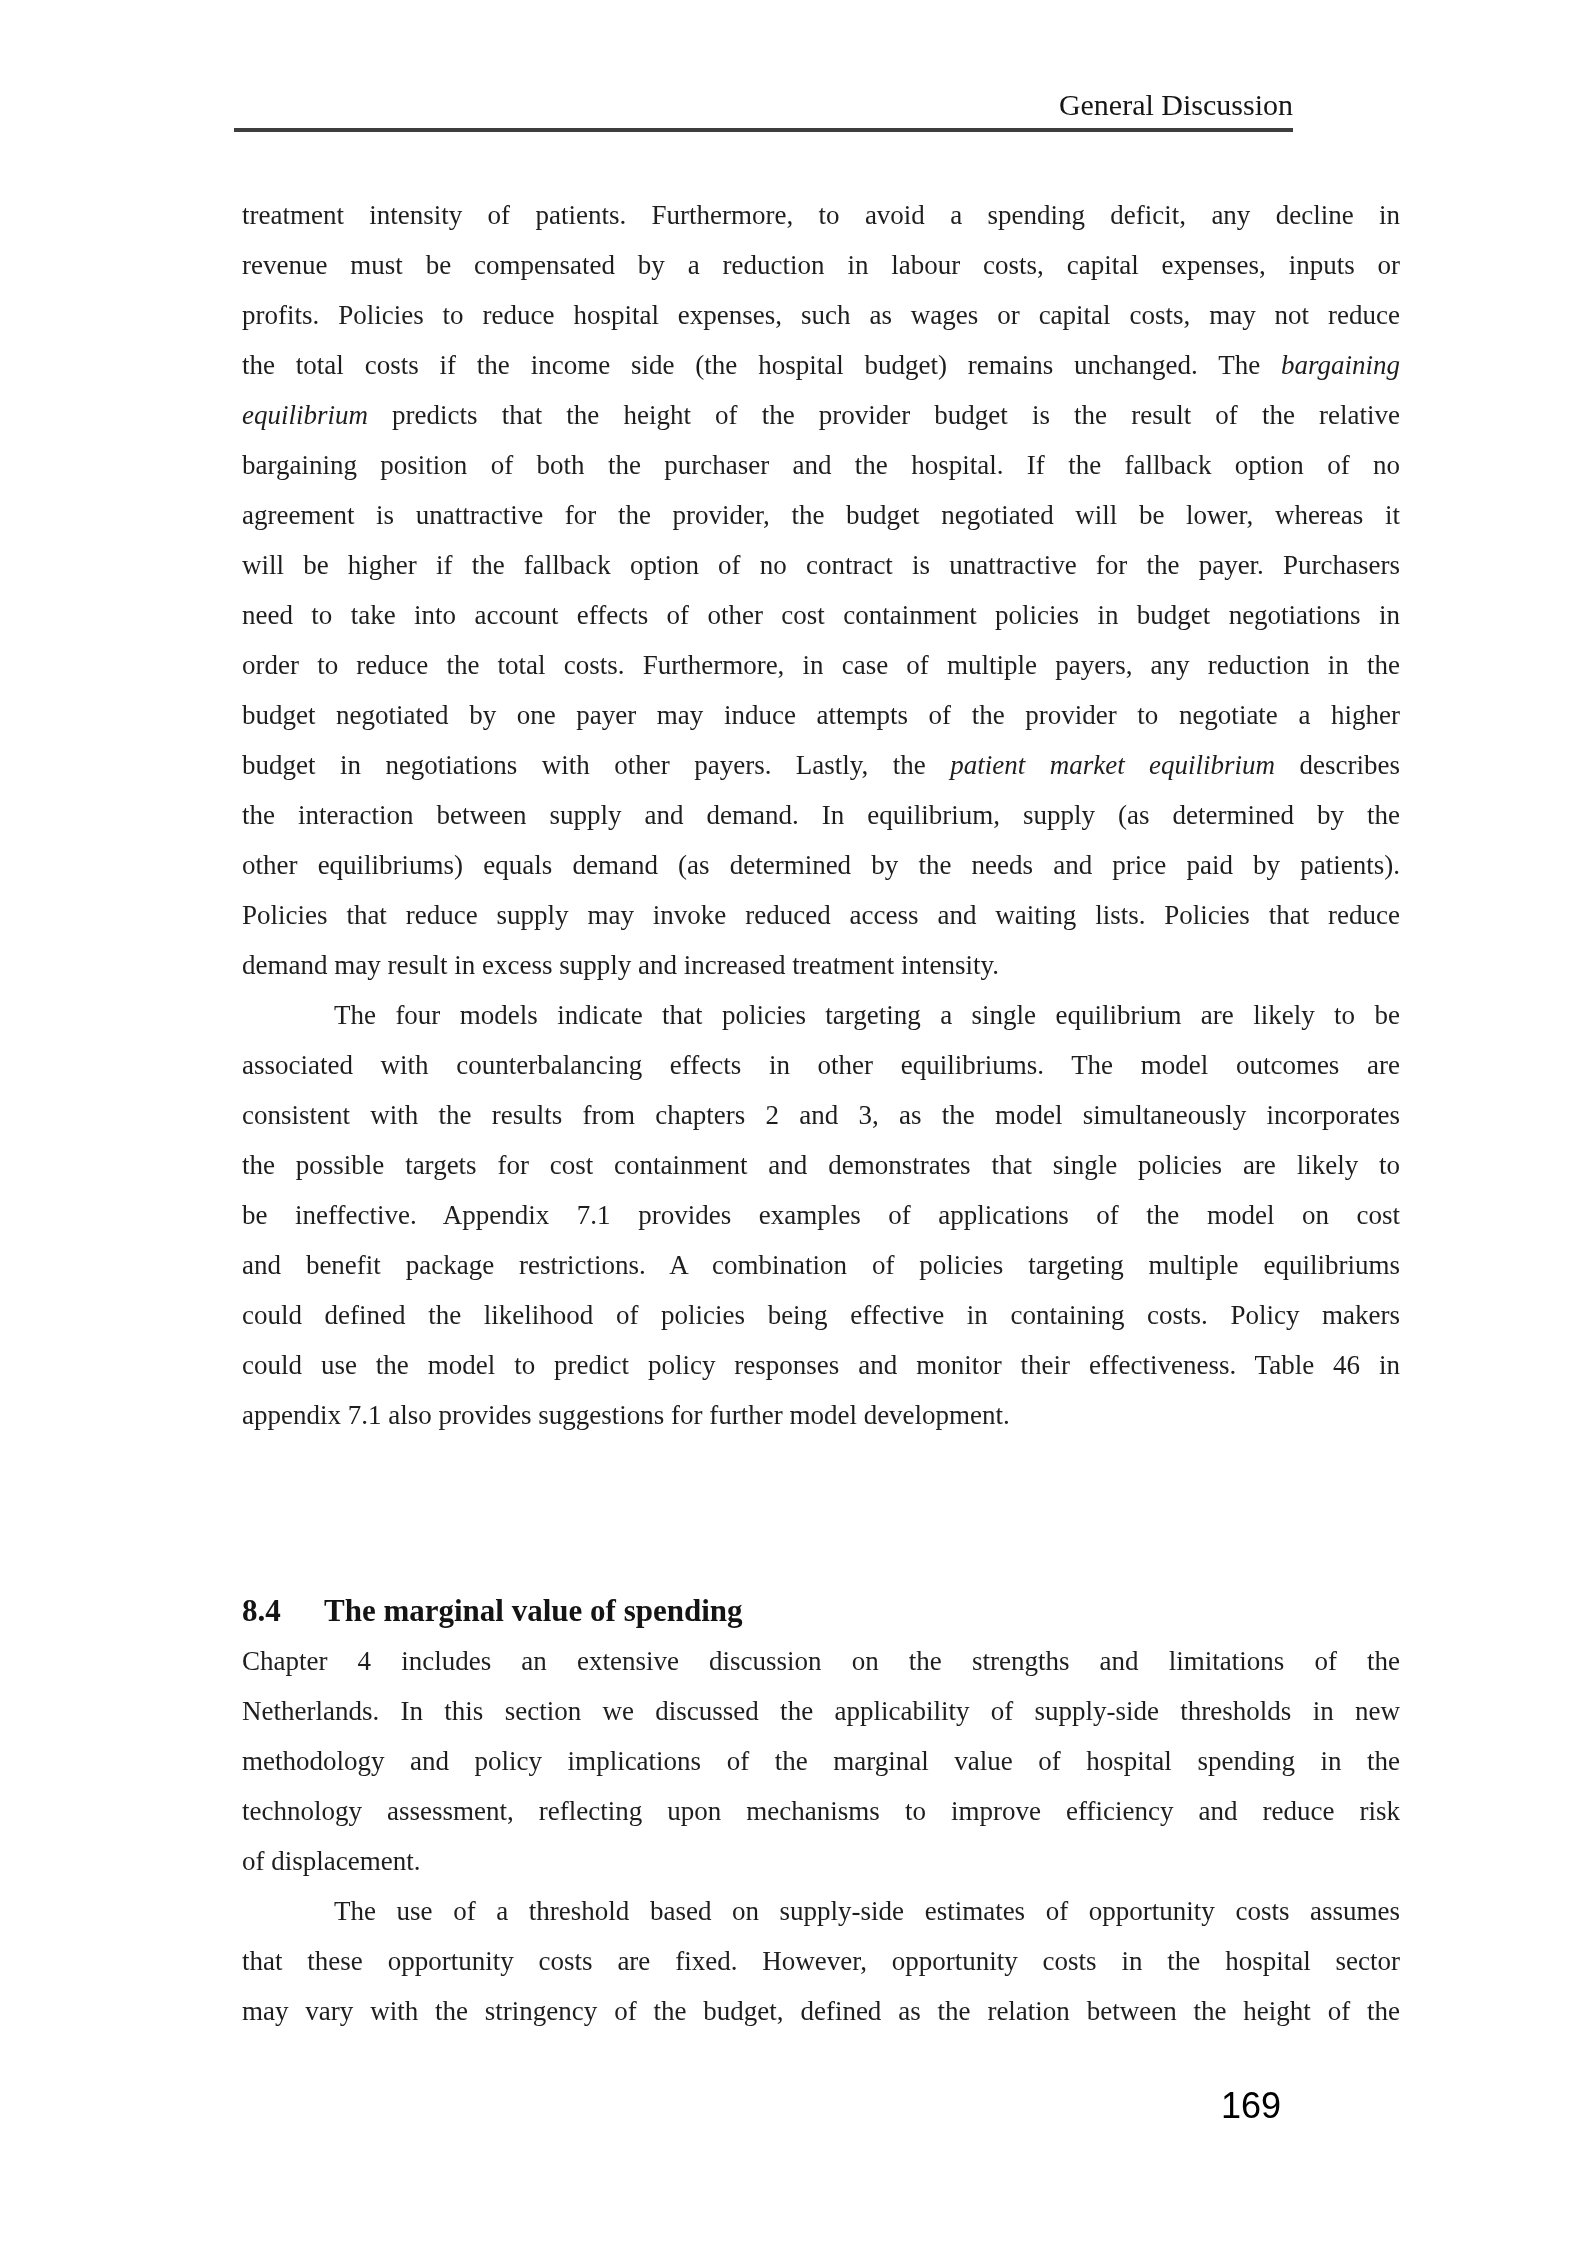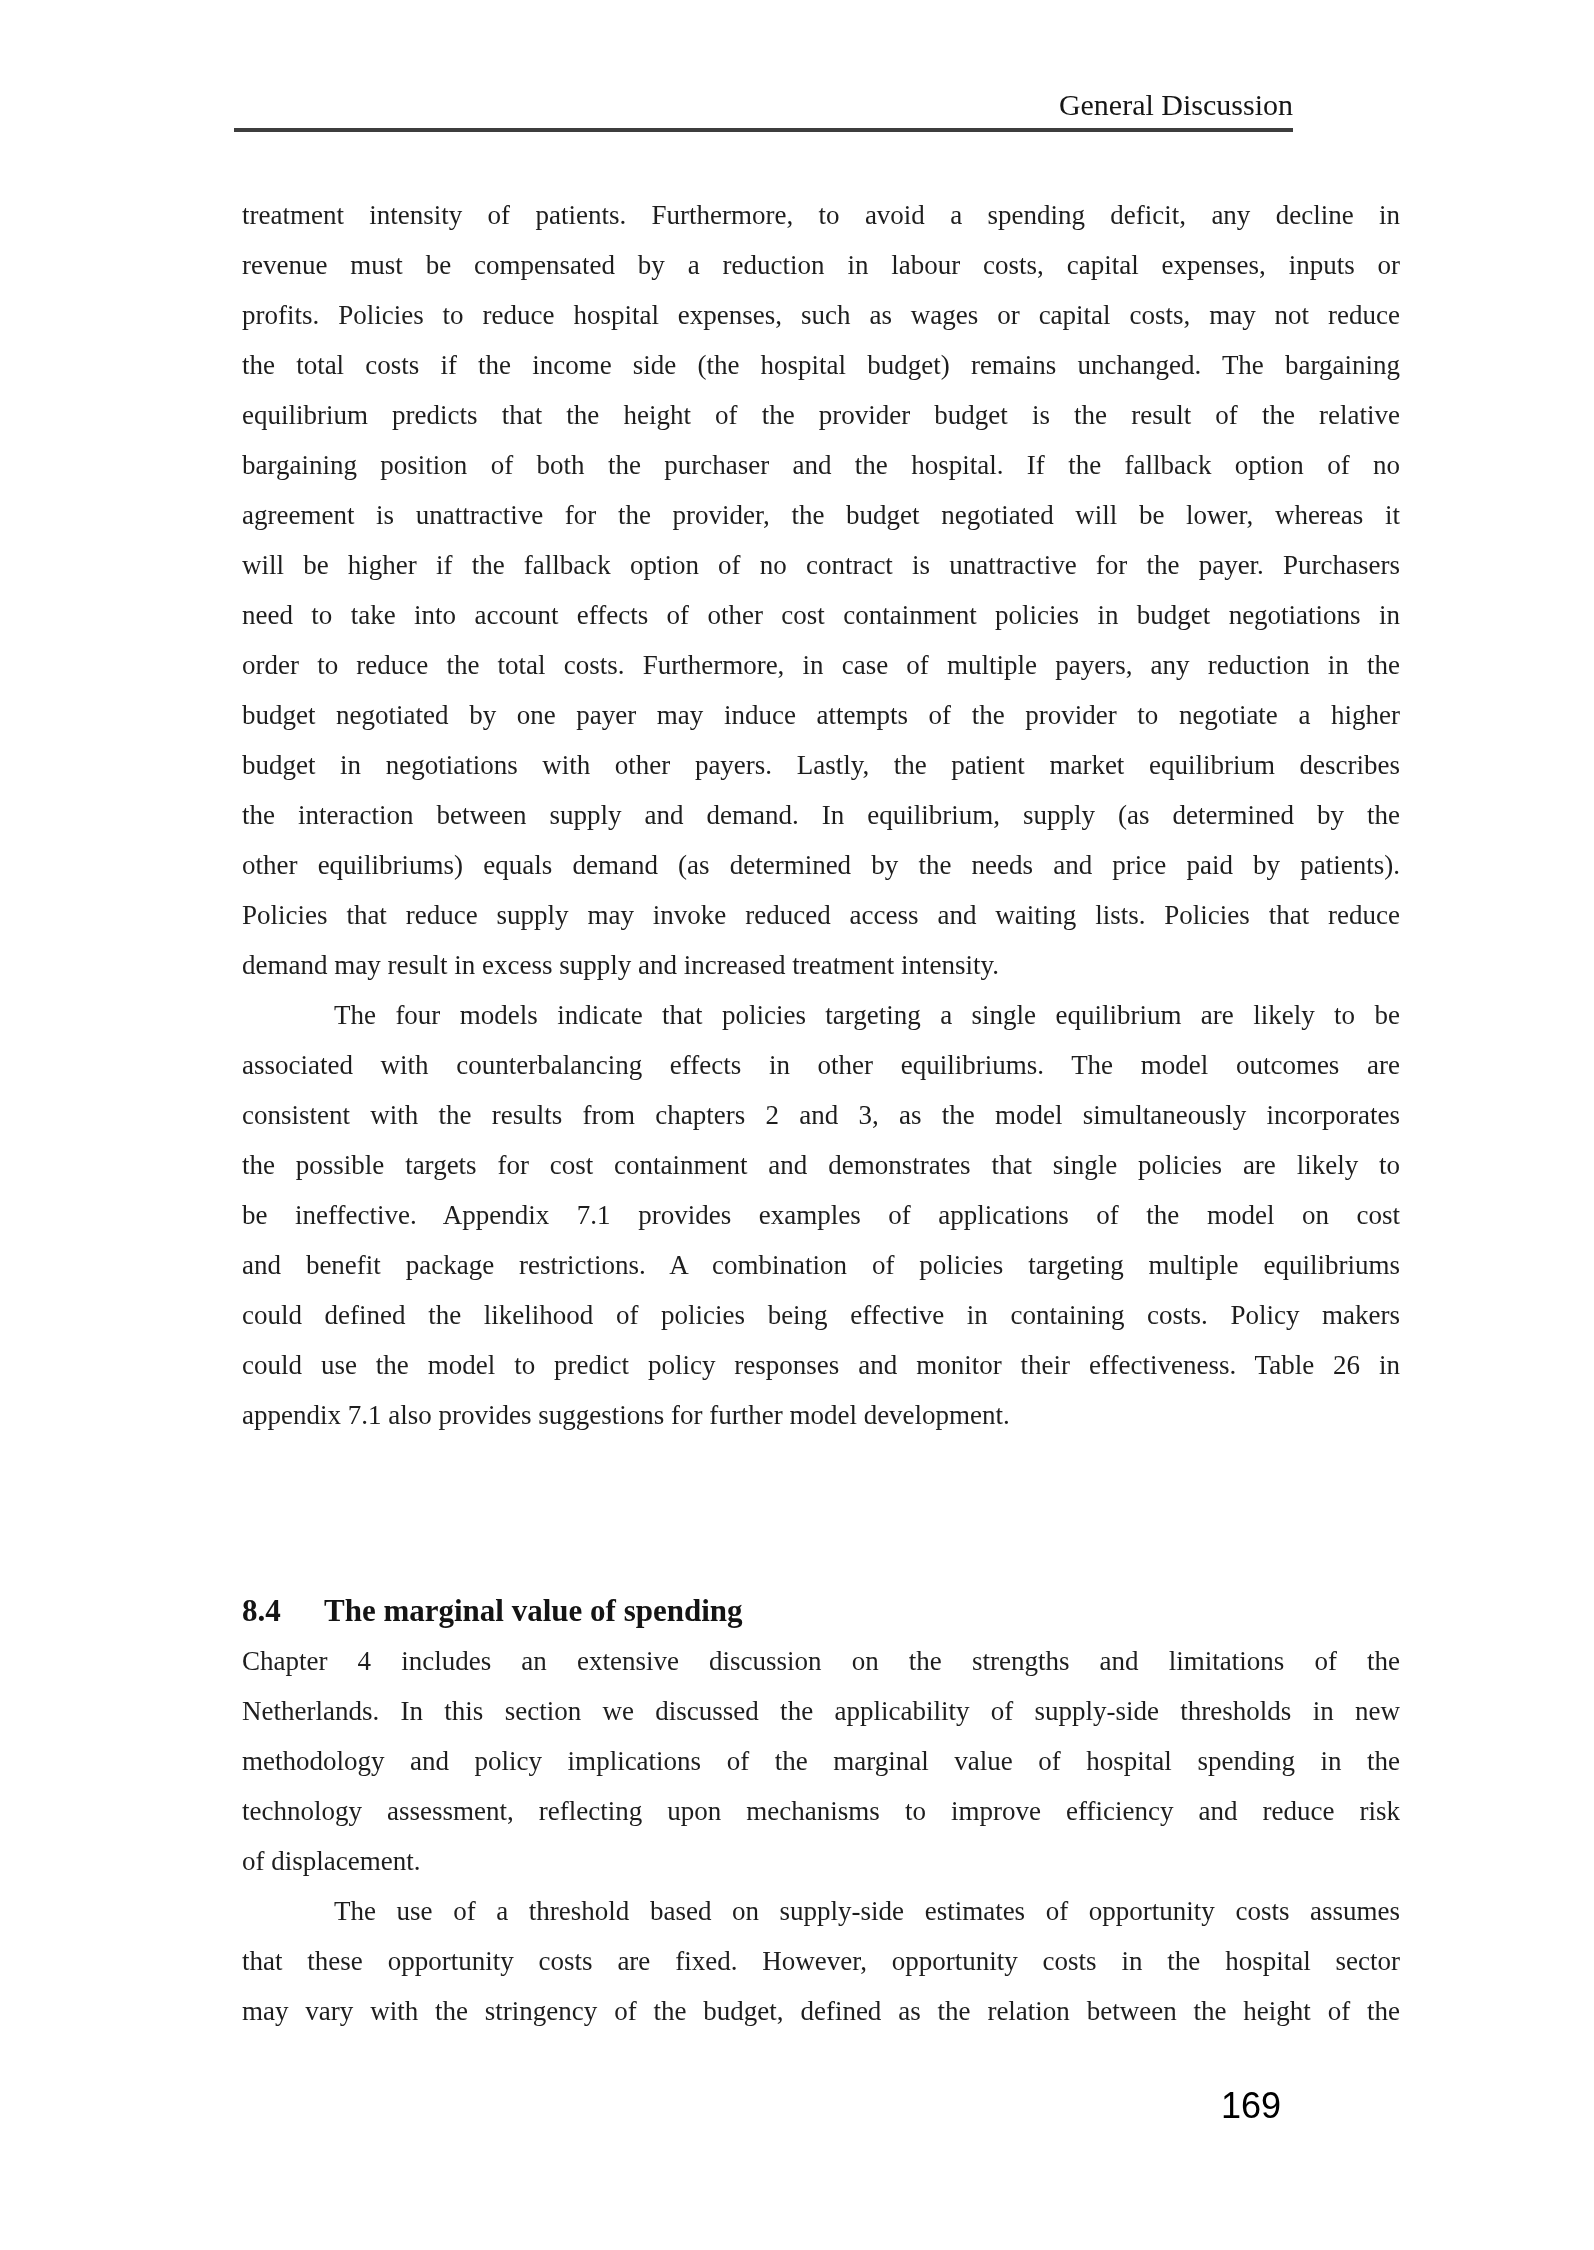--- a/index.html
+++ b/index.html
@@ -33,21 +33,21 @@
   .paragraph { margin: 0; }
   .line {
     height: 50px;
     line-height: 50px;
     text-align: justify;
     text-align-last: justify;
     white-space: normal;
   }
   .line.end { text-align-last: left; }
   .line.ind { padding-left: 92px; }
-  .it { }
+  .it { font-style: italic; }
   .heading {
     margin-top: 98px;
     margin-bottom: 0;
     font-weight: bold;
     font-size: 31px;
     line-height: 50px;
     color: #141414;
   }
   .h-num { display: inline-block; width: 82px; margin-top: 48px; }
   .page-number {
@@ -90,21 +90,21 @@
         <div class="line end"><span>demand may result in excess supply and increased treatment intensity.</span></div>
       </div>
       <div class="paragraph">
         <div class="line ind"><span>The four models indicate that policies targeting a single equilibrium are likely to be</span></div>
         <div class="line"><span>associated with counterbalancing effects in other equilibriums. The model outcomes are</span></div>
         <div class="line"><span>consistent with the results from chapters 2 and 3, as the model simultaneously incorporates</span></div>
         <div class="line"><span>the possible targets for cost containment and demonstrates that single policies are likely to</span></div>
         <div class="line"><span>be ineffective. Appendix 7.1 provides examples of applications of the model on cost</span></div>
         <div class="line"><span>and benefit package restrictions. A combination of policies targeting multiple equilibriums</span></div>
         <div class="line"><span>could defined the likelihood of policies being effective in containing costs. Policy makers</span></div>
-        <div class="line"><span>could use the model to predict policy responses and monitor their effectiveness. Table 26 in</span></div>
+        <div class="line"><span>could use the model to predict policy responses and monitor their effectiveness. Table 46 in</span></div>
         <div class="line end"><span>appendix 7.1 also provides suggestions for further model development.</span></div>
       </div>
       <div class="heading"><span class="h-num">8.4</span><span class="h-title">The marginal value of spending</span></div>
       <div class="paragraph">
         <div class="line"><span>Chapter 4 includes an extensive discussion on the strengths and limitations of the</span></div>
         <div class="line"><span>Netherlands. In this section we discussed the applicability of supply-side thresholds in new</span></div>
         <div class="line"><span>methodology and policy implications of the marginal value of hospital spending in the</span></div>
         <div class="line"><span>technology assessment, reflecting upon mechanisms to improve efficiency and reduce risk</span></div>
         <div class="line end"><span>of displacement.</span></div>
       </div>

